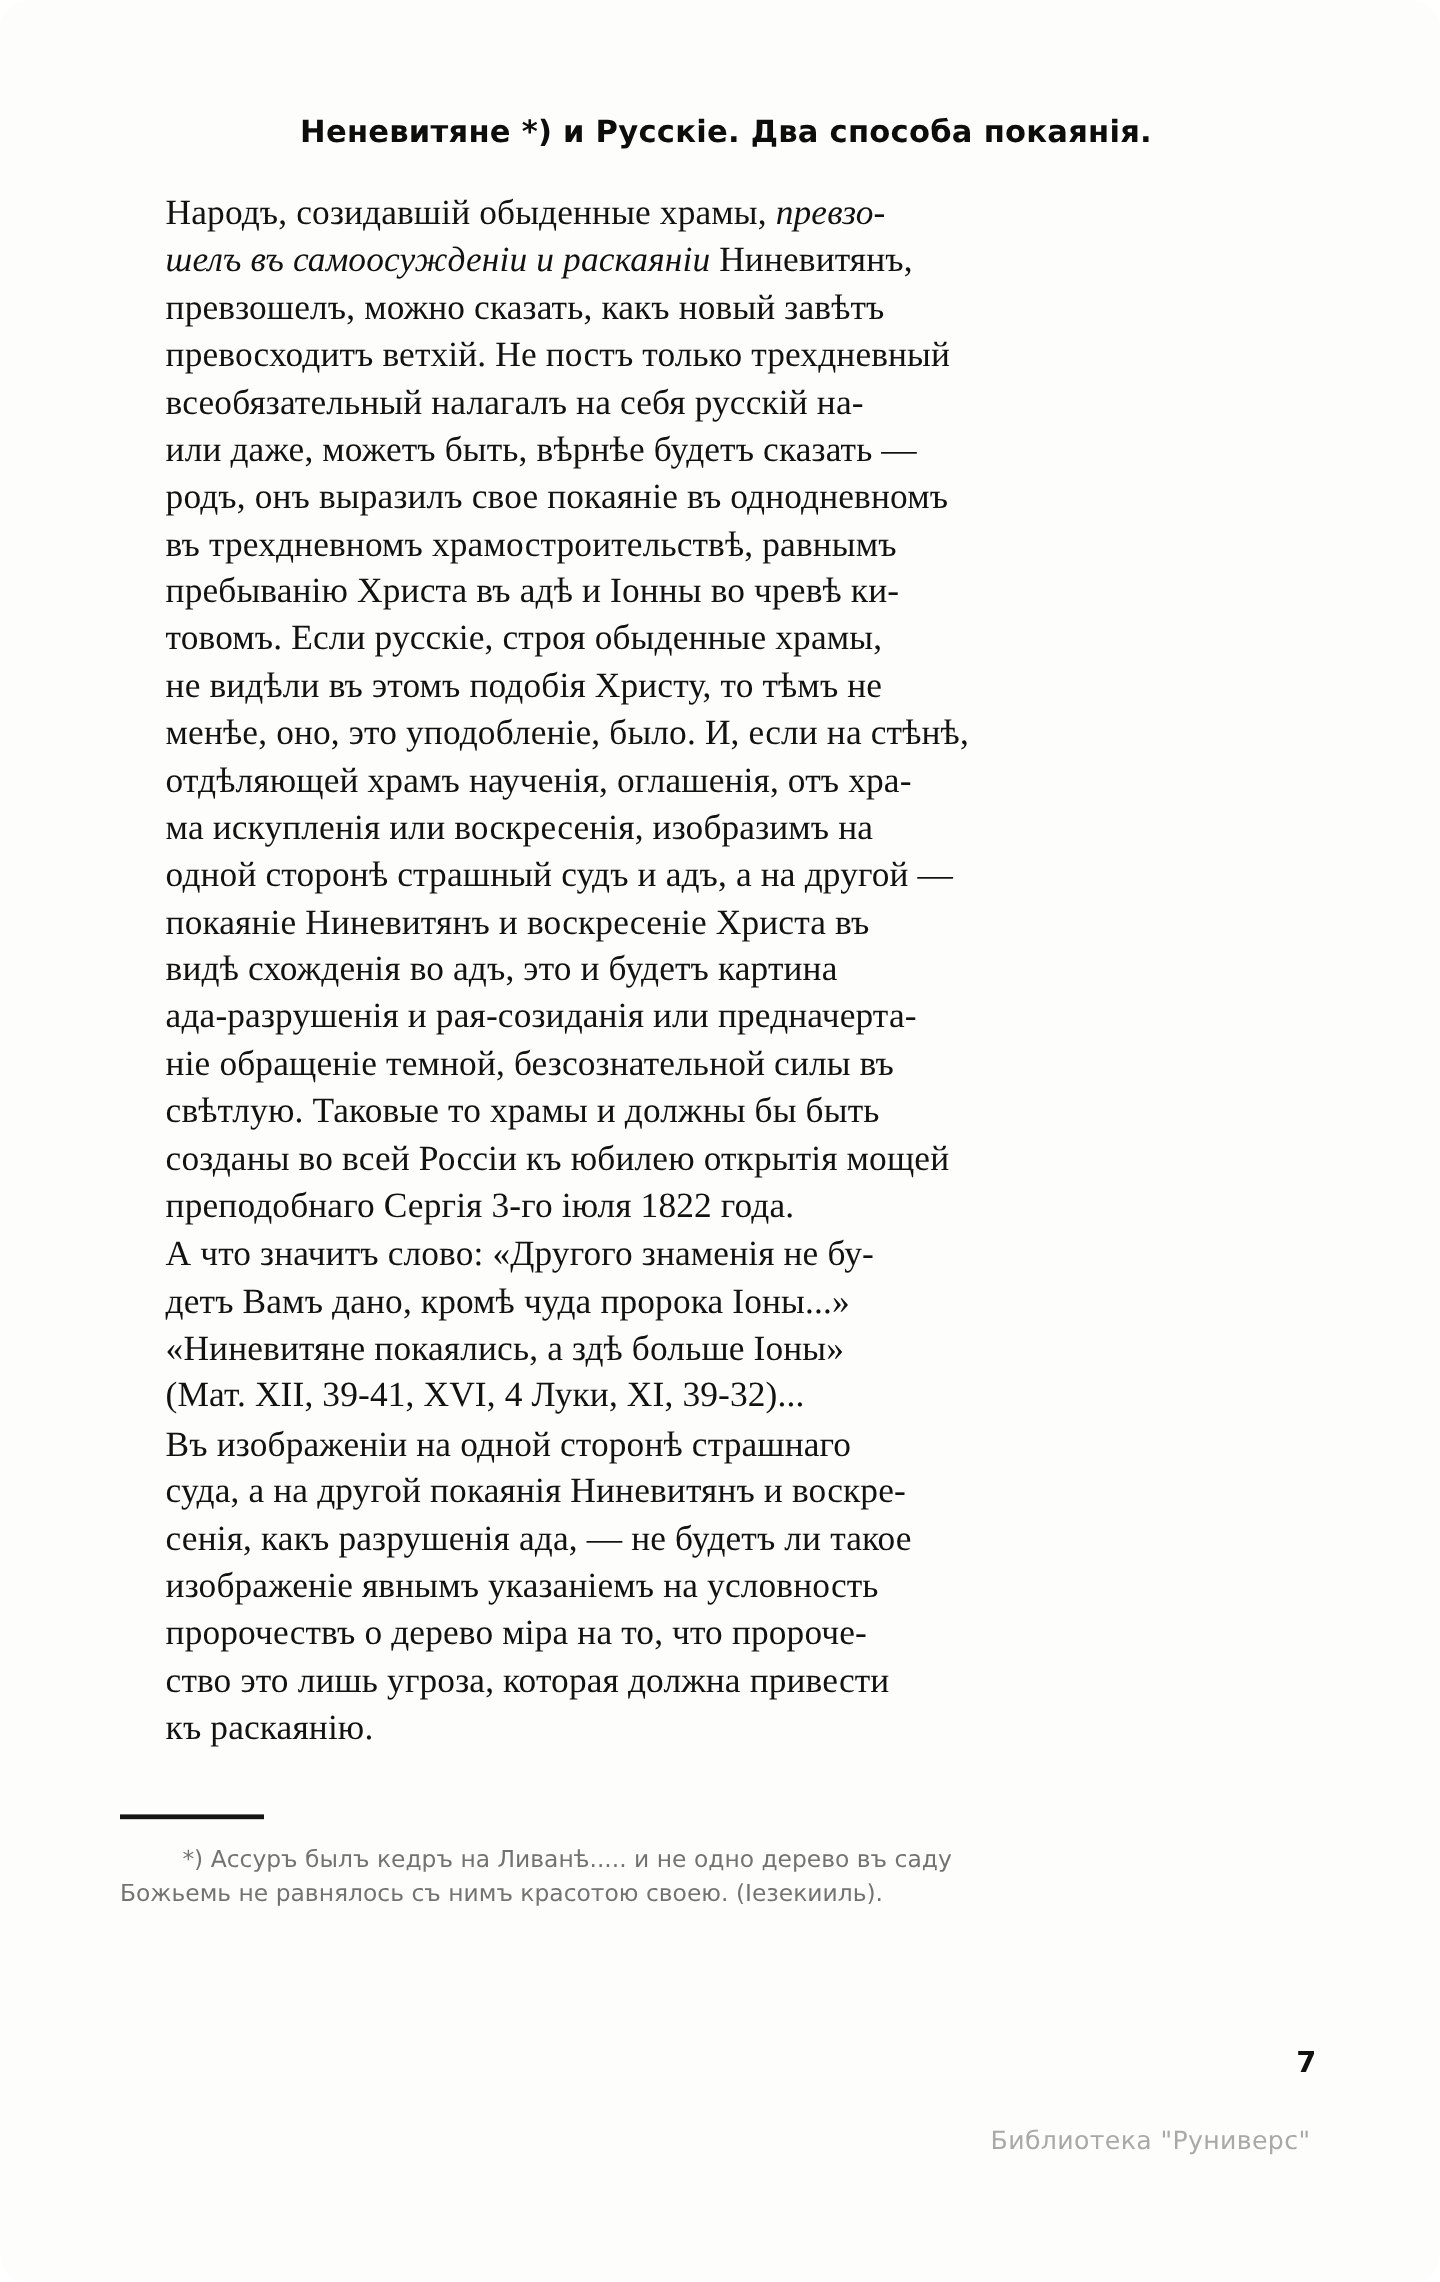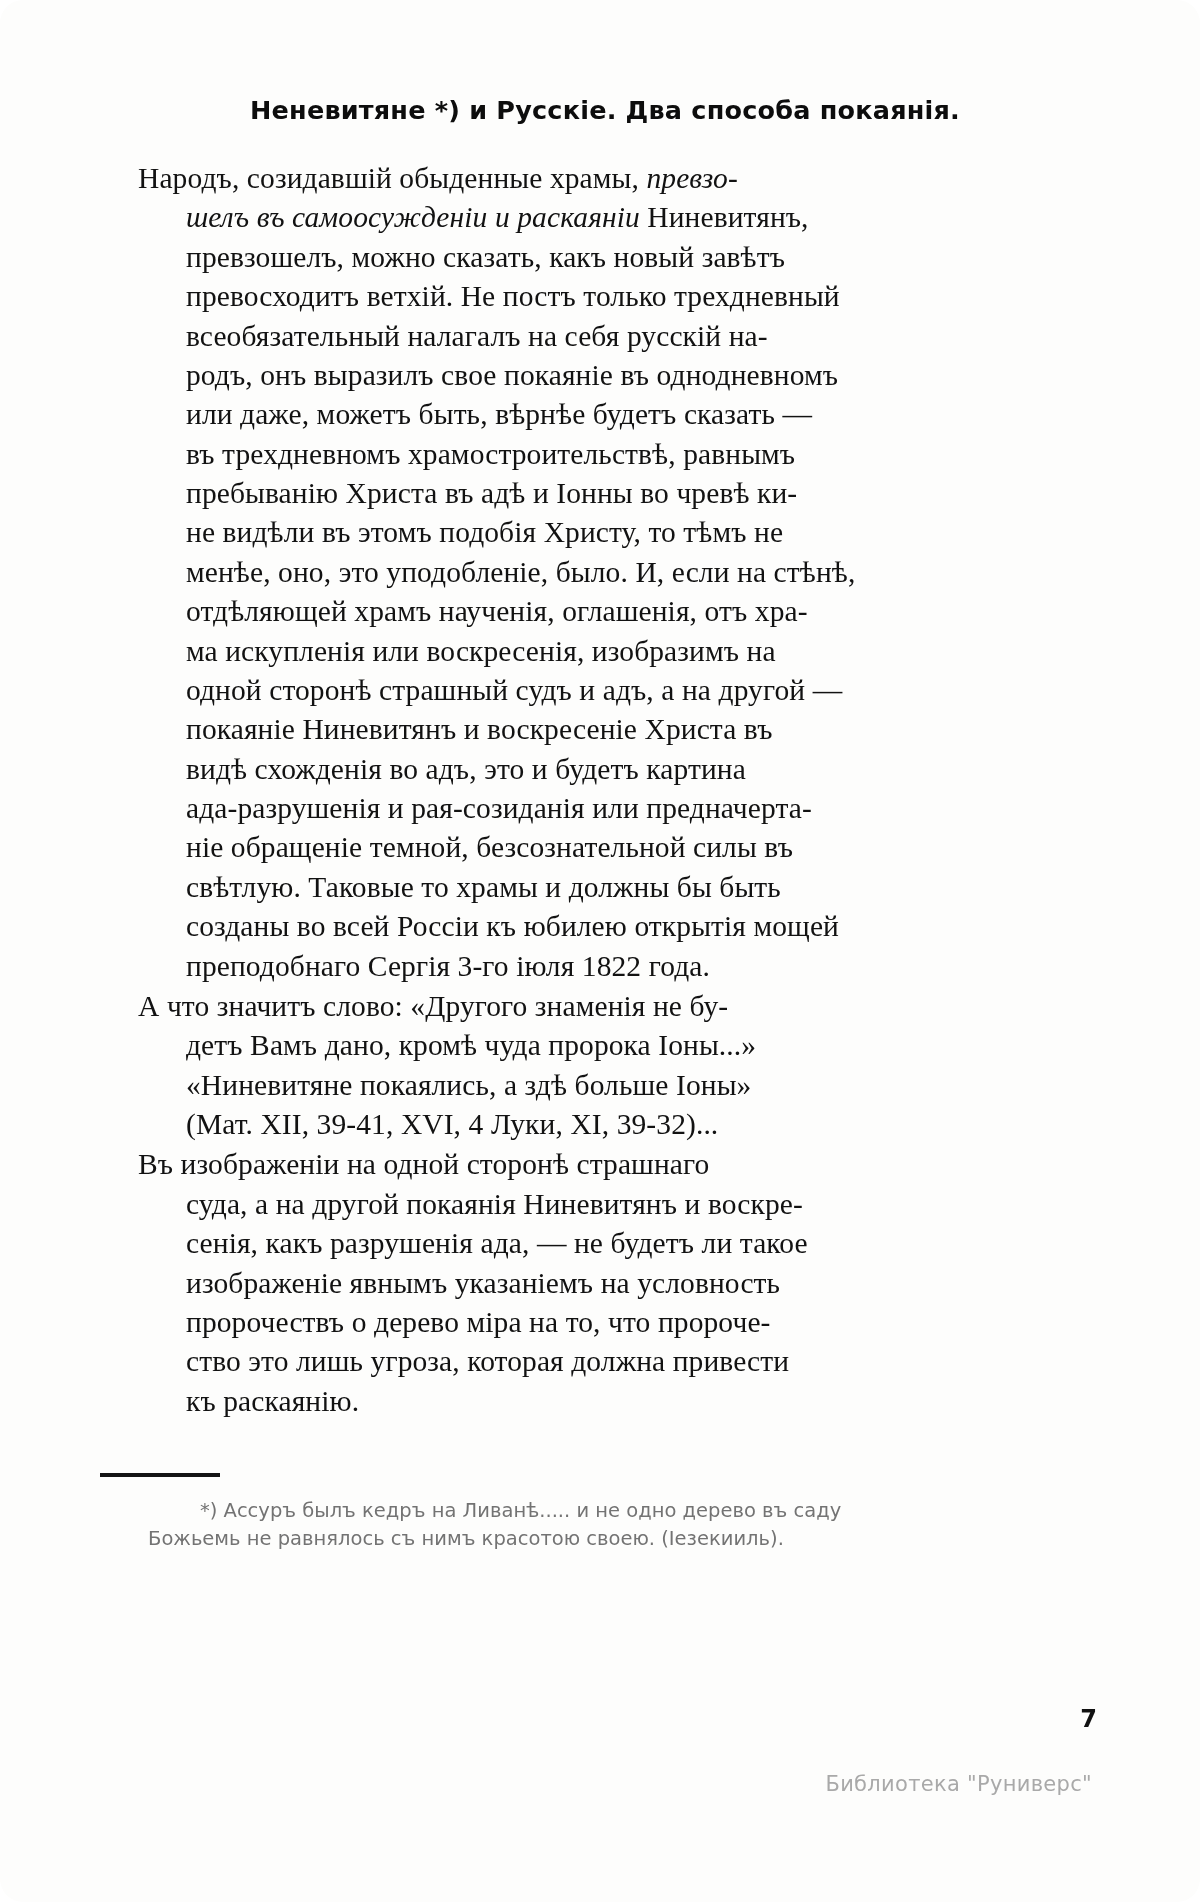--- a/index.html
+++ b/index.html
@@ -52,21 +52,20 @@
   }
   .body-text p.tight {
     margin-top: 1px;
   }
   .body-text em {
     font-style: italic;
   }
   .line {
     display: block;
     white-space: nowrap;
-    margin-left: 48px;
   }
   .j {
     display: flex;
     justify-content: space-between;
     white-space: nowrap;
   }
   .j.first {
     text-indent: 0;
   }
   .j span.lead {
@@ -119,24 +118,25 @@
     <div class="body-text">
 
       <p>
         <span class="j first">
             <span class="lead" style="font-style:normal">Народъ, созидавшій обыденные храмы, <em>превзо-</em></span>
           </span>
         <span class="line"><em>шелъ въ самоосужденіи и раскаяніи</em> Ниневитянъ,</span>
         <span class="line">превзошелъ, можно сказать, какъ новый завѣтъ</span>
         <span class="line">превосходитъ ветхій. Не постъ только трехдневный</span>
         <span class="line">всеобязательный налагалъ на себя русскій на-</span>
+        <span class="line">или даже, можетъ быть, вѣрнѣе будетъ сказать —</span>
         <span class="line">родъ, онъ выразилъ свое покаяніе въ однодневномъ</span>
-        <span class="line">или даже, можетъ быть, вѣрнѣе будетъ сказать —</span>
         <span class="line">въ трехдневномъ храмостроительствѣ, равнымъ</span>
         <span class="line">пребыванію Христа въ адѣ и Іонны во чревѣ ки-</span>
+        <span class="line">товомъ. Если русскіе, строя обыденные храмы,</span>
         <span class="line">не видѣли въ этомъ подобія Христу, то тѣмъ не</span>
         <span class="line">менѣе, оно, это уподобленіе, было. И, если на стѣнѣ,</span>
         <span class="line">отдѣляющей храмъ наученія, оглашенія, отъ хра-</span>
         <span class="line">ма искупленія или воскресенія, изобразимъ на</span>
         <span class="line">одной сторонѣ страшный судъ и адъ, а на другой —</span>
         <span class="line">покаяніе Ниневитянъ и воскресеніе Христа въ</span>
         <span class="line">видѣ схожденія во адъ, это и будетъ картина</span>
         <span class="line">ада-разрушенія и рая-созиданія или предначерта-</span>
         <span class="line">ніе обращеніе темной, безсознательной силы въ</span>
         <span class="line">свѣтлую. Таковые то храмы и должны бы быть</span>

